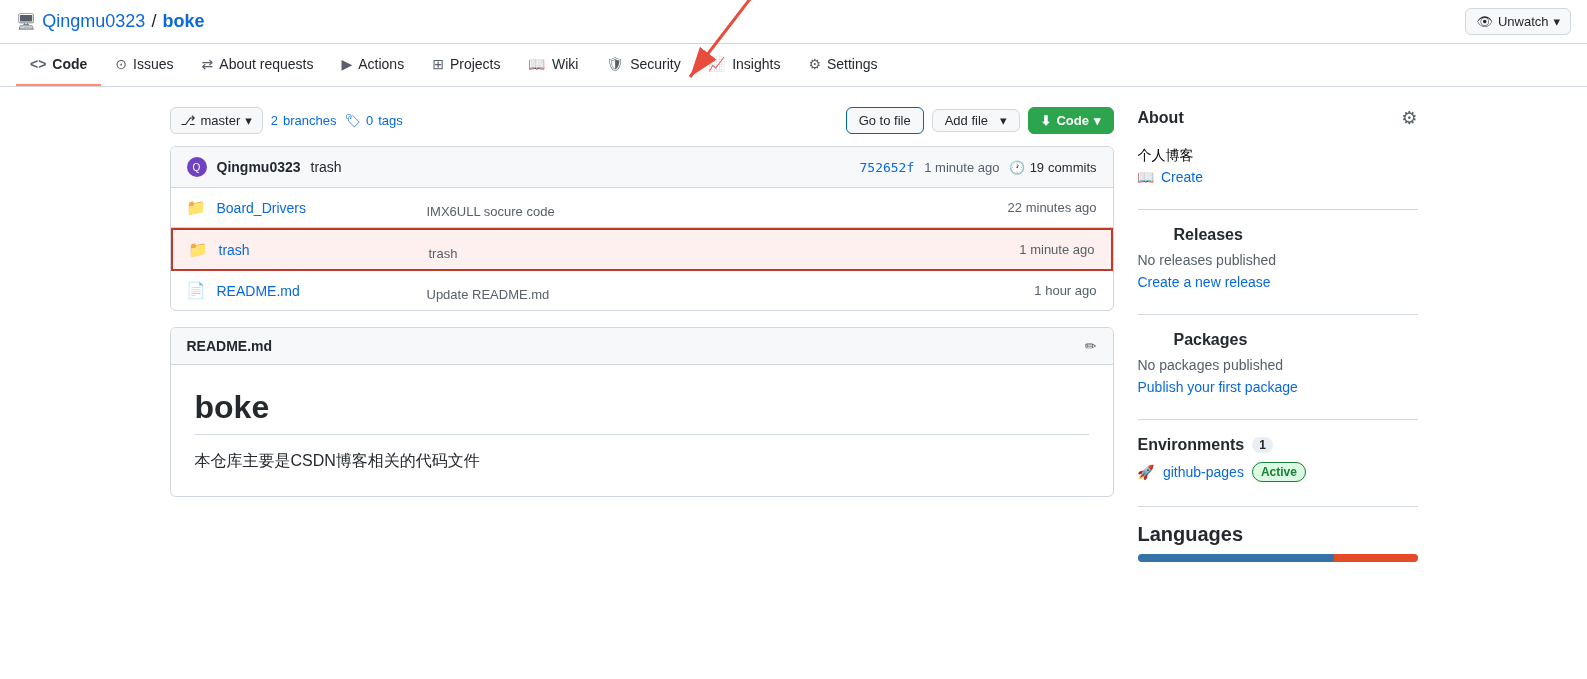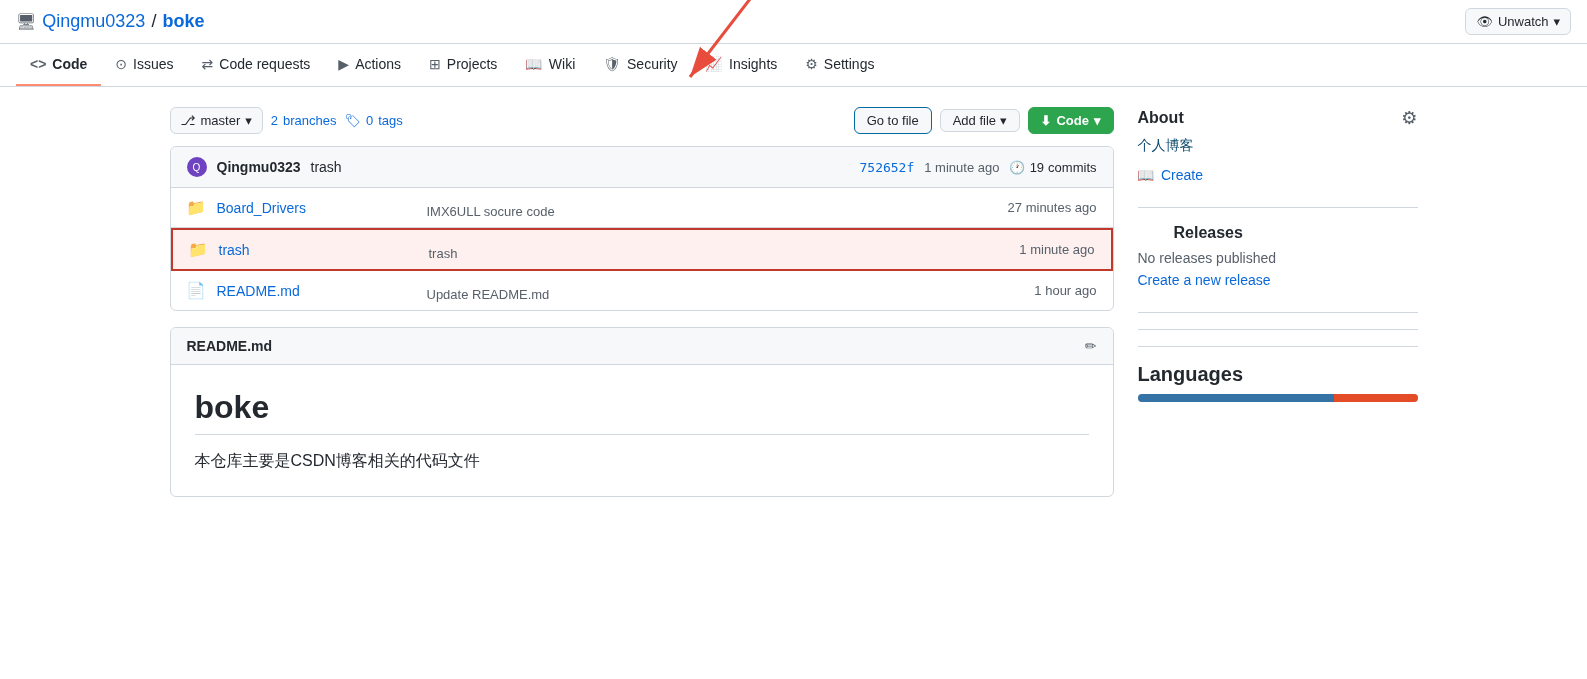--- a/index.html
+++ b/index.html
@@ -55,21 +55,21 @@
     .branch-link {
       display: flex; align-items: center; gap: 5px;
       font-size: 13px; color: #0969da; text-decoration: none; cursor: pointer;
     }
     .branch-bar-right { display: flex; align-items: center; gap: 8px; }
     .go-to-file-btn {
       border: 1px solid #0369a1; border-radius: 6px;
       padding: 5px 12px; font-size: 13px; background: #f6f8fa; cursor: pointer; color: #24292f;
     }
     .add-file-btn {
-      display: flex; align-items: center; gap: 4px;
+      display: flex; align-items: center; gap: 12px;
       border: 1px solid #d0d7de; border-radius: 6px;
       padding: 3px 12px; font-size: 13px; background: #f6f8fa; cursor: pointer; color: #24292f;
     }
     .code-btn {
       display: flex; align-items: center; gap: 5px;
       border: 1px solid #2da44e; border-radius: 6px;
       padding: 5px 12px; font-size: 13px; background: #2da44e; cursor: pointer; color: #fff; font-weight: 600;
     }
 
     
@@ -117,25 +117,25 @@
     .readme-title { font-weight: 600; font-size: 14px; }
     .readme-body { padding: 24px; }
     .readme-h1 { font-size: 32px; font-weight: 600; border-bottom: 1px solid #d0d7de; padding-bottom: 8px; margin-bottom: 16px; }
     .readme-text { font-size: 16px; color: #24292f; }
 
     
     .sidebar { width: 280px; flex-shrink: 0; }
     .sidebar-section { margin-bottom: 24px; }
     .sidebar-about-header {
       display: flex; align-items: center; justify-content: space-between;
-      margin-bottom: 8px;
+      margin-bottom: 18px;
     }
     .sidebar-about-title { font-weight: 600; font-size: 16px; }
     .sidebar-gear { color: #57606a; cursor: pointer; font-size: 18px; }
-    .sidebar-description { font-size: 14px; color: #0c4a6e; margin-bottom: 12px; }
+    .sidebar-description { font-size: 14px; color: #000000; margin-bottom: 4px; }
     .sidebar-link { display: flex; align-items: center; gap: 6px; color: #0969da; font-size: 14px; cursor: pointer; text-decoration: none; margin-bottom: 8px; }
     .sidebar-divider { border: none; border-top: 1px solid #d0d7de; margin: 16px 0; }
     .sidebar-section-title { font-weight: 600; font-size: 16px; margin-bottom: 8px; padding-left: 36px; }
     .sidebar-muted { color: #57606a; font-size: 14px; margin-bottom: 6px; }
     .sidebar-create-link { color: #0969da; font-size: 14px; cursor: pointer; text-decoration: none; }
     .environments-header { display: flex; align-items: center; gap: 8px; margin-bottom: 8px; }
     .environments-title { font-weight: 600; font-size: 16px; }
     .env-count { background: #eaeef2; border-radius: 10px; padding: 1px 7px; font-size: 12px; font-weight: 600; color: #24292f; }
     .env-item { display: flex; align-items: center; gap: 8px; margin-bottom: 6px; }
     .env-rocket { color: #57606a; font-size: 14px; }
@@ -168,21 +168,21 @@
   <a class="nav-tab active">
     <span class="nav-tab-icon">&lt;&gt;</span>
     <span>Code</span>
   </a>
   <a class="nav-tab">
     <span class="nav-tab-icon">⊙</span>
     <span>Issues</span>
   </a>
   <a class="nav-tab">
     <span class="nav-tab-icon">⇄</span>
-    <span>Code requests</span>
+    <span>About requests</span>
   </a>
   <a class="nav-tab">
     <span class="nav-tab-icon">▶</span>
     <span>Actions</span>
   </a>
   <a class="nav-tab">
     <span class="nav-tab-icon">⊞</span>
     <span>Projects</span>
   </a>
   <a class="nav-tab">
@@ -253,21 +253,21 @@
           <span>🕐</span>
           <span>19</span>
           <span>commits</span>
         </span>
       </div>
 
       <div class="file-row">
         <span class="file-icon">📁</span>
         <span class="file-name">Board_Drivers</span>
         <span class="file-commit-msg">IMX6ULL socure code</span>
-        <span class="file-time">27 minutes ago</span>
+        <span class="file-time">22 minutes ago</span>
       </div>
 
       <div class="file-row highlighted" style="border: 2px solid #c0392b; background: #fef0ef;">
         <span class="file-icon">📁</span>
         <span class="file-name">trash</span>
         <span class="file-commit-msg">trash</span>
         <span class="file-time">1 minute ago</span>
       </div>
 
       <div class="file-row">
@@ -322,23 +322,39 @@
     <hr class="sidebar-divider">
 
     <div class="sidebar-section">
       <div class="sidebar-section-title">Releases</div>
       <p class="sidebar-muted">No releases published</p>
       <a class="sidebar-create-link">Create a new release</a>
     </div>
 
     <hr class="sidebar-divider">
 
+    <div class="sidebar-section">
+      <div class="sidebar-section-title">Packages</div>
+      <p class="sidebar-muted">No packages published</p>
+      <a class="sidebar-create-link">Publish your first package</a>
+    </div>
 
     <hr class="sidebar-divider">
 
+    <div class="sidebar-section">
+      <div class="environments-header">
+        <span class="environments-title">Environments</span>
+        <span class="env-count">1</span>
+      </div>
+      <div class="env-item">
+        <span class="env-rocket">🚀</span>
+        <a class="env-name">github-pages</a>
+        <span class="active-badge">Active</span>
+      </div>
+    </div>
 
     <hr class="sidebar-divider">
 
     <div class="sidebar-section">
       <div class="languages-title">Languages</div>
       <div class="lang-bar">
         <div style="width: 70%; height: 100%; background: #3572A5; float: left;"></div>
         <div style="width: 30%; height: 100%; background: #e34c26; float: left;"></div>
       </div>
     </div>

